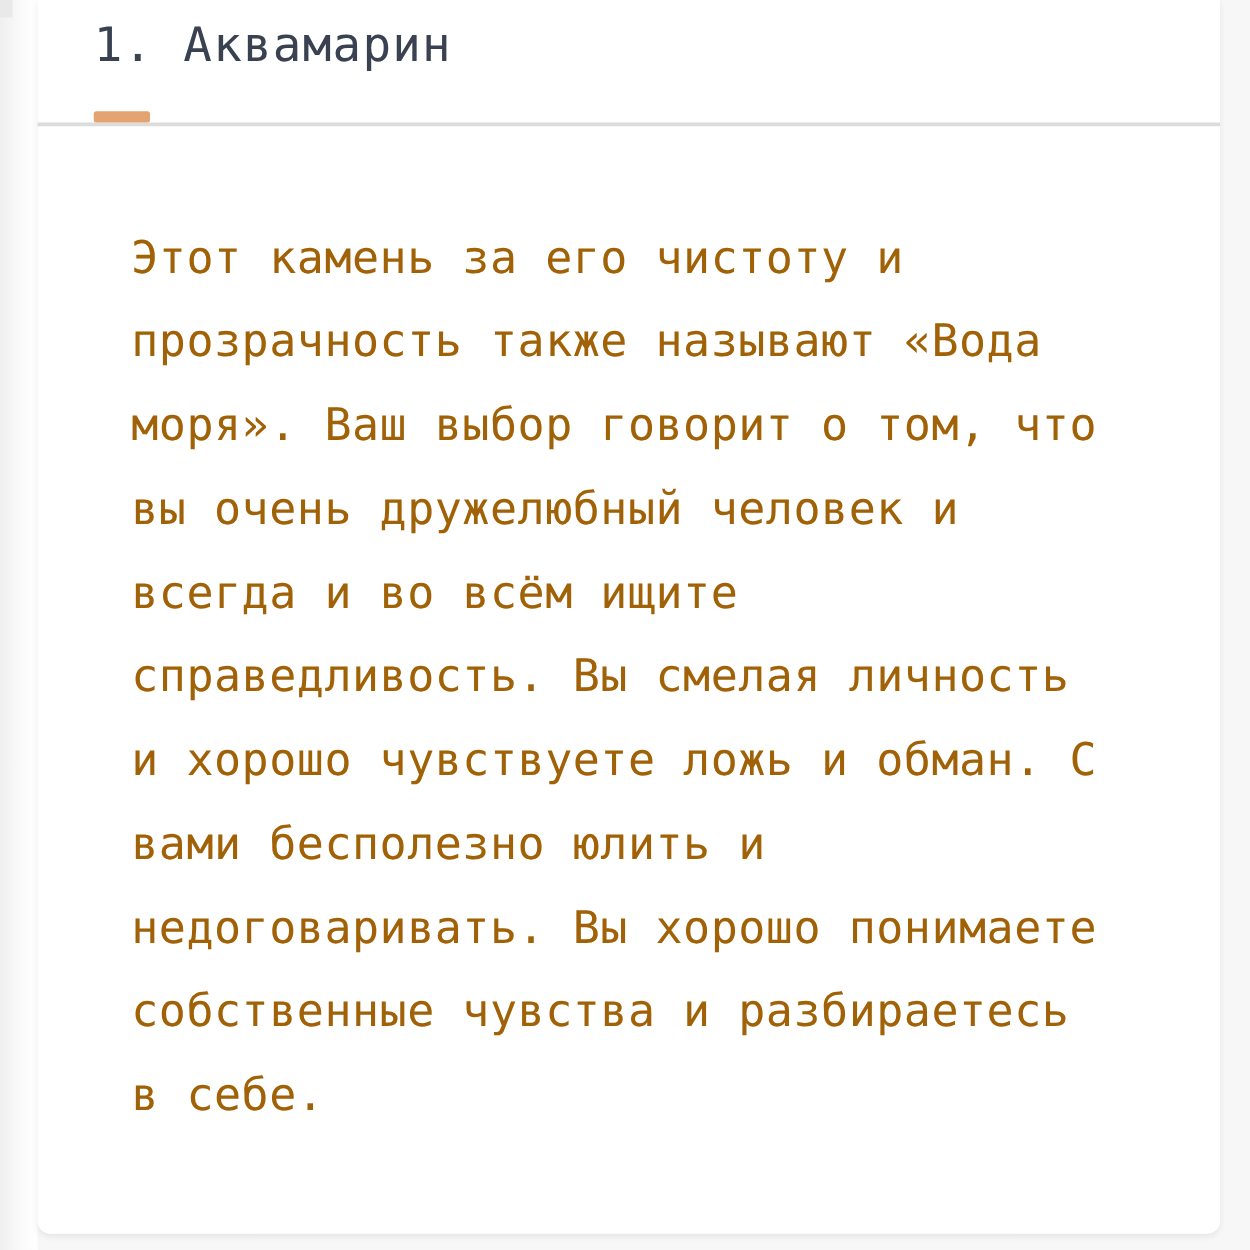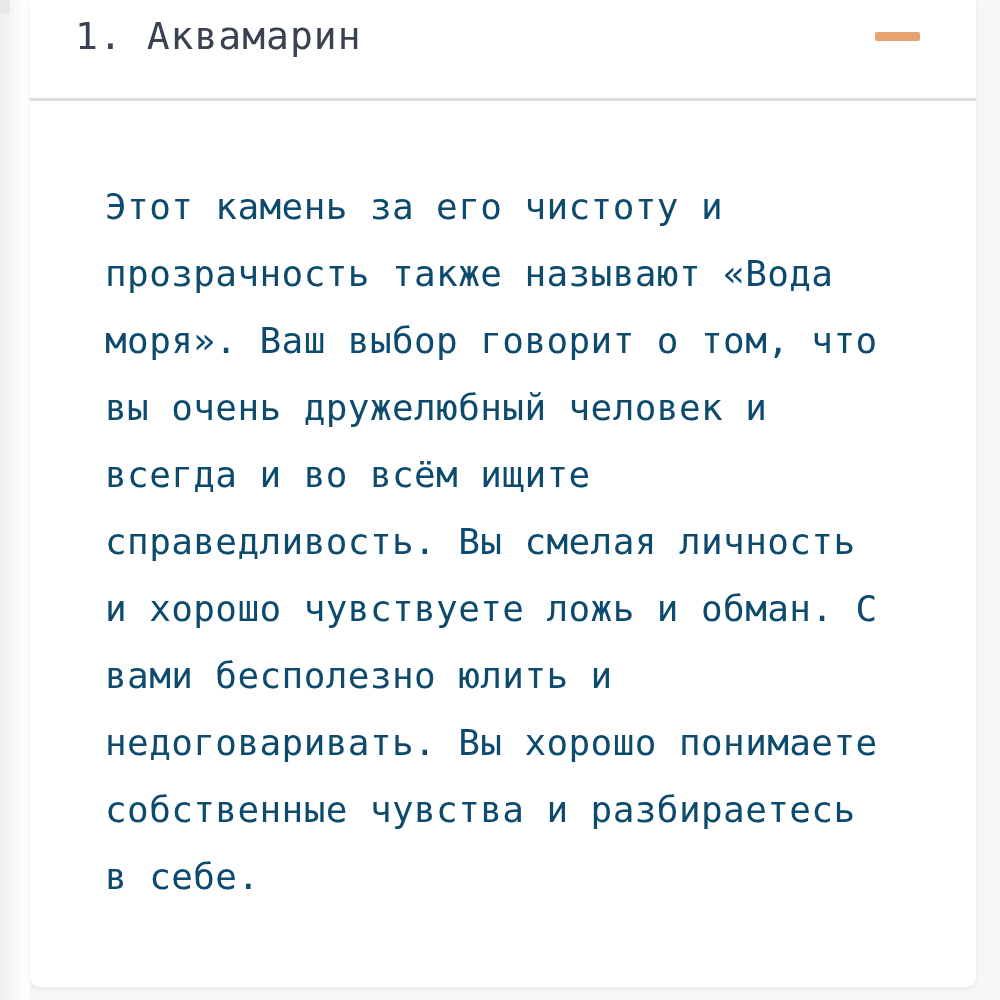--- a/index.html
+++ b/index.html
@@ -41,20 +41,21 @@
   }
   .card-header {
     display: flex;
     justify-content: space-between;
     align-items: flex-start;
     height: 101px;
     padding: 12px 56px 0 45px;
     border-bottom: 3px solid #dcdcdc;
     box-sizing: border-box;
     cursor: pointer;
+    flex-direction: column;
   }
   .card-title {
     font-size: 38px;
     line-height: 48px;
     letter-spacing: 1px;
     color: #3a4150;
     font-weight: 400;
     white-space: nowrap;
   }
   .minus-btn {
@@ -66,21 +67,21 @@
     flex: 0 0 auto;
     cursor: pointer;
   }
   .card-body {
     padding: 72px 60px 0 75px;
   }
   .body-text {
     font-size: 36px;
     line-height: 67px;
     letter-spacing: 0.4px;
-    color: #0c4a6e;
+    color: #a16207;
     white-space: pre-line;
   }
 </style>
 </head>
 <body>
 
 <div class="page">
 
   <div class="left-strip"></div>
   <div class="edge-artifact"></div>

